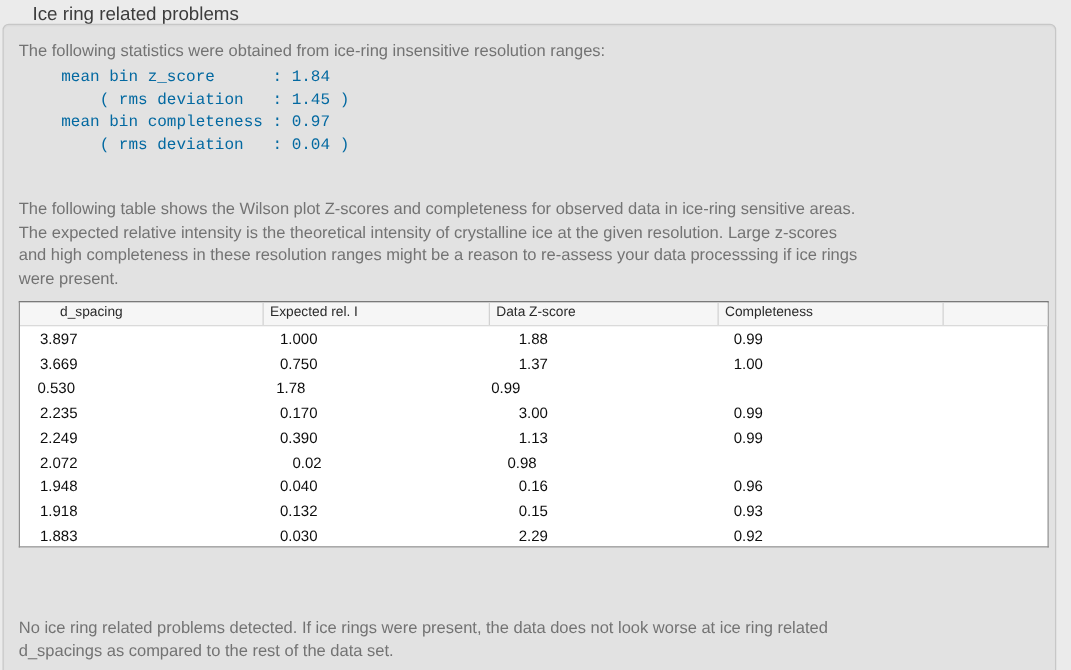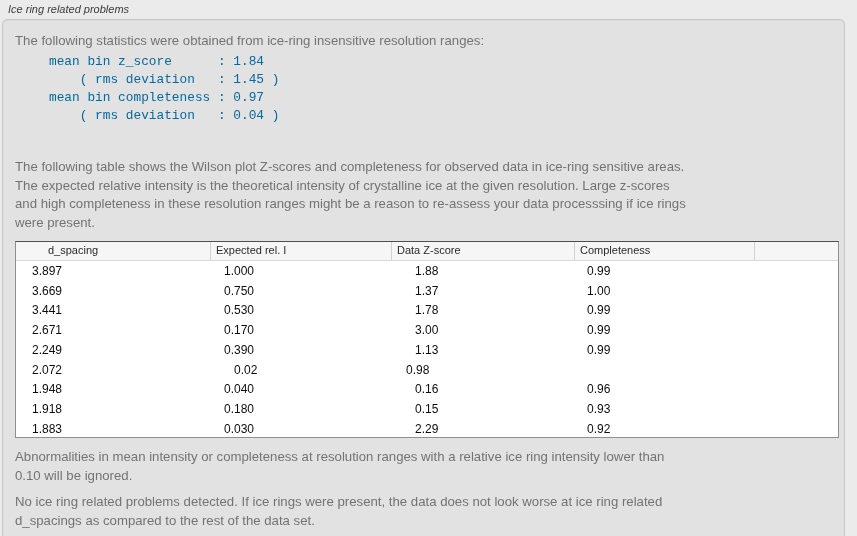--- a/index.html
+++ b/index.html
@@ -6,22 +6,22 @@
     margin: 0; padding: 0;
     width: 857px; height: 536px;
     overflow: hidden;
     background: #ebebeb;
     font-family: "Liberation Sans", sans-serif;
     -webkit-font-smoothing: antialiased;
   }
   .page { position: relative; width: 857px; height: 536px; }
 
   .panel-title {
-    position: absolute; left: 8px; top: 3px;
-    font-size: 11px; color: #3c3c3c; font-style: italic;
+    position: absolute; left: 26px; top: 3px;
+    font-size: 15px; color: #3c3c3c;
   }
 
   .groupbox {
     position: absolute; left: 2px; top: 19px;
     width: 841px; height: 530px;
     background: #e2e2e2;
     border: 1px solid #c7c7c7;
     border-radius: 5px;
     box-shadow: inset 0 1px 1px rgba(0,0,0,0.04);
   }
@@ -130,28 +130,27 @@
           <div class="td c5"></div>
         </div>
         <div class="trow">
           <div class="td c1">3.669</div>
           <div class="td c2">0.750</div>
           <div class="td c3">1.37</div>
           <div class="td c4">1.00</div>
           <div class="td c5"></div>
         </div>
         <div class="trow">
-          <div class="td c1">3.441</div>
           <div class="td c2">0.530</div>
           <div class="td c3">1.78</div>
           <div class="td c4">0.99</div>
           <div class="td c5"></div>
         </div>
         <div class="trow">
-          <div class="td c1">2.671</div>
+          <div class="td c1">2.235</div>
           <div class="td c2">0.170</div>
           <div class="td c3">3.00</div>
           <div class="td c4">0.99</div>
           <div class="td c5"></div>
         </div>
         <div class="trow">
           <div class="td c1">2.249</div>
           <div class="td c2">0.390</div>
           <div class="td c3">1.13</div>
           <div class="td c4">0.99</div>
@@ -165,34 +164,32 @@
         </div>
         <div class="trow">
           <div class="td c1">1.948</div>
           <div class="td c2">0.040</div>
           <div class="td c3">0.16</div>
           <div class="td c4">0.96</div>
           <div class="td c5"></div>
         </div>
         <div class="trow">
           <div class="td c1">1.918</div>
-          <div class="td c2">0.180</div>
+          <div class="td c2">0.132</div>
           <div class="td c3">0.15</div>
           <div class="td c4">0.93</div>
           <div class="td c5"></div>
         </div>
         <div class="trow">
           <div class="td c1">1.883</div>
           <div class="td c2">0.030</div>
           <div class="td c3">2.29</div>
           <div class="td c4">0.92</div>
           <div class="td c5"></div>
         </div>
       </div>
     </div>
 
-    <div class="para note1">Abnormalities in mean intensity or completeness at resolution ranges with a relative ice ring intensity lower than
-0.10 will be ignored.</div>
     <div class="para note2">No ice ring related problems detected. If ice rings were present, the data does not look worse at ice ring related
 d_spacings as compared to the rest of the data set.</div>
 
   </div>
 </div>
 
 </body></html>

